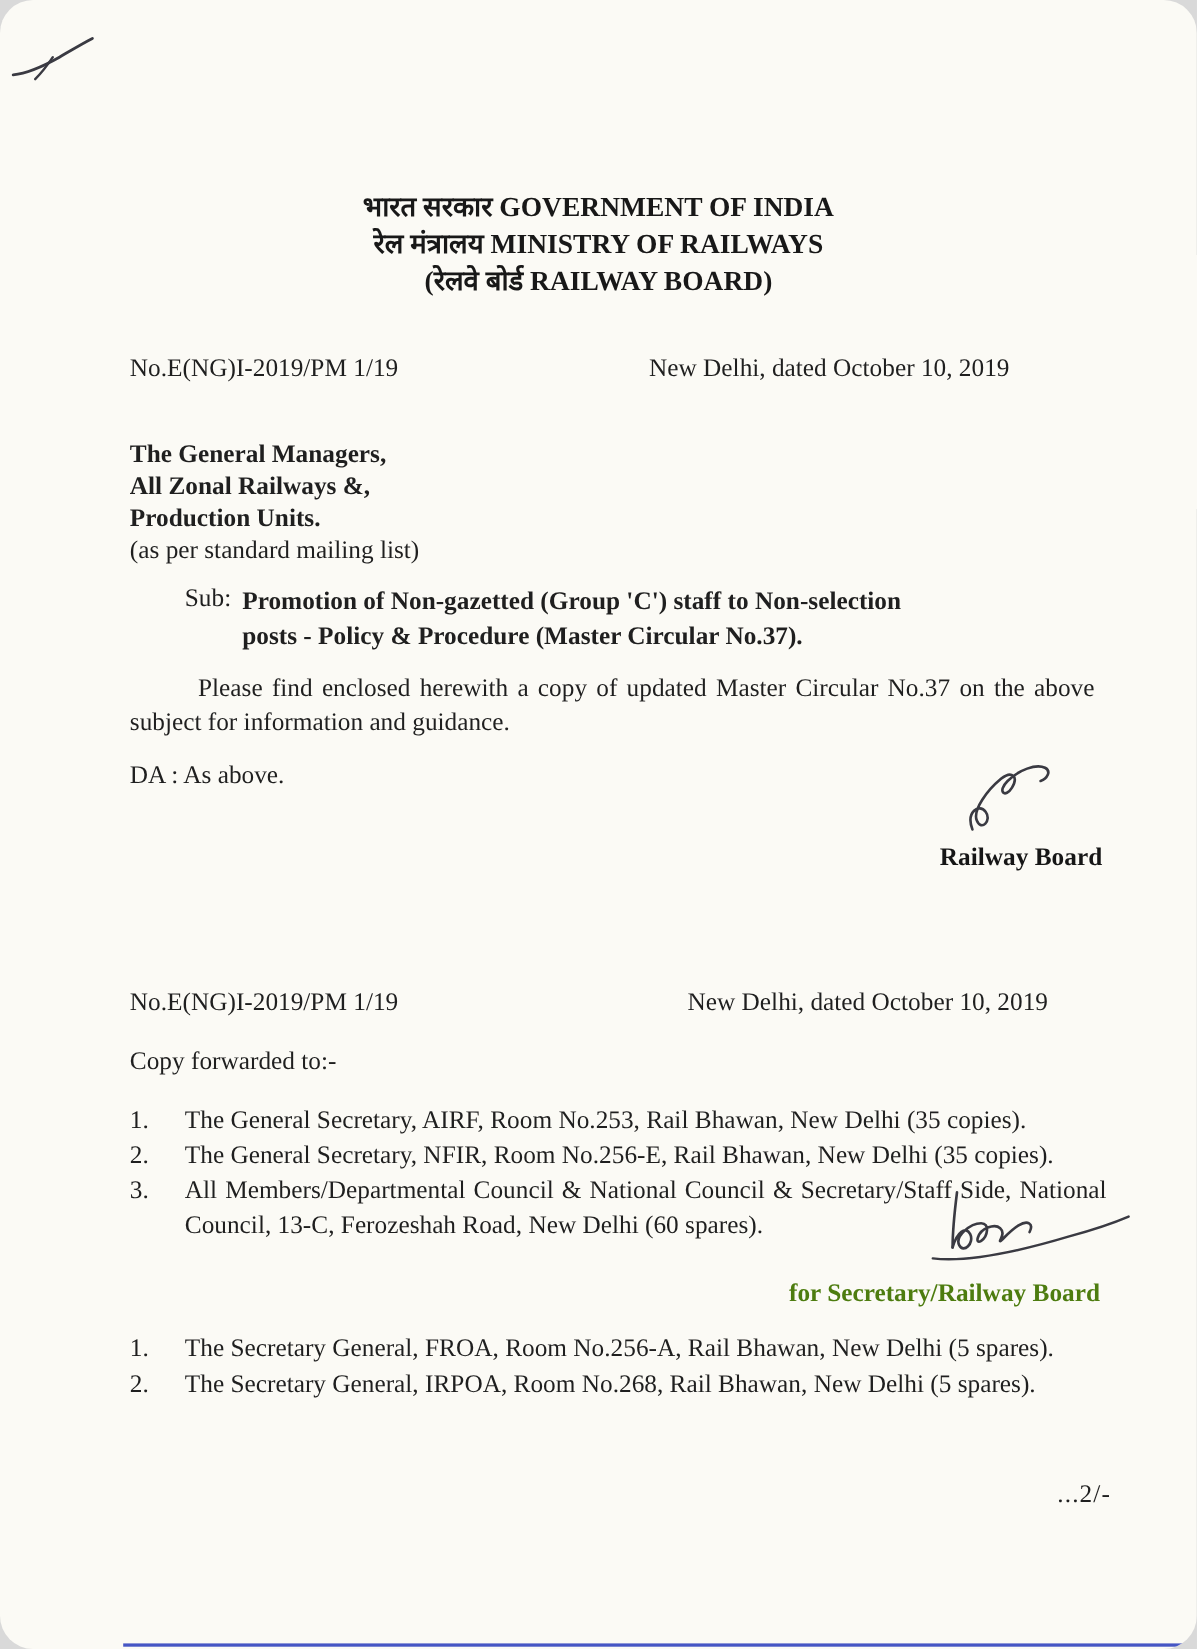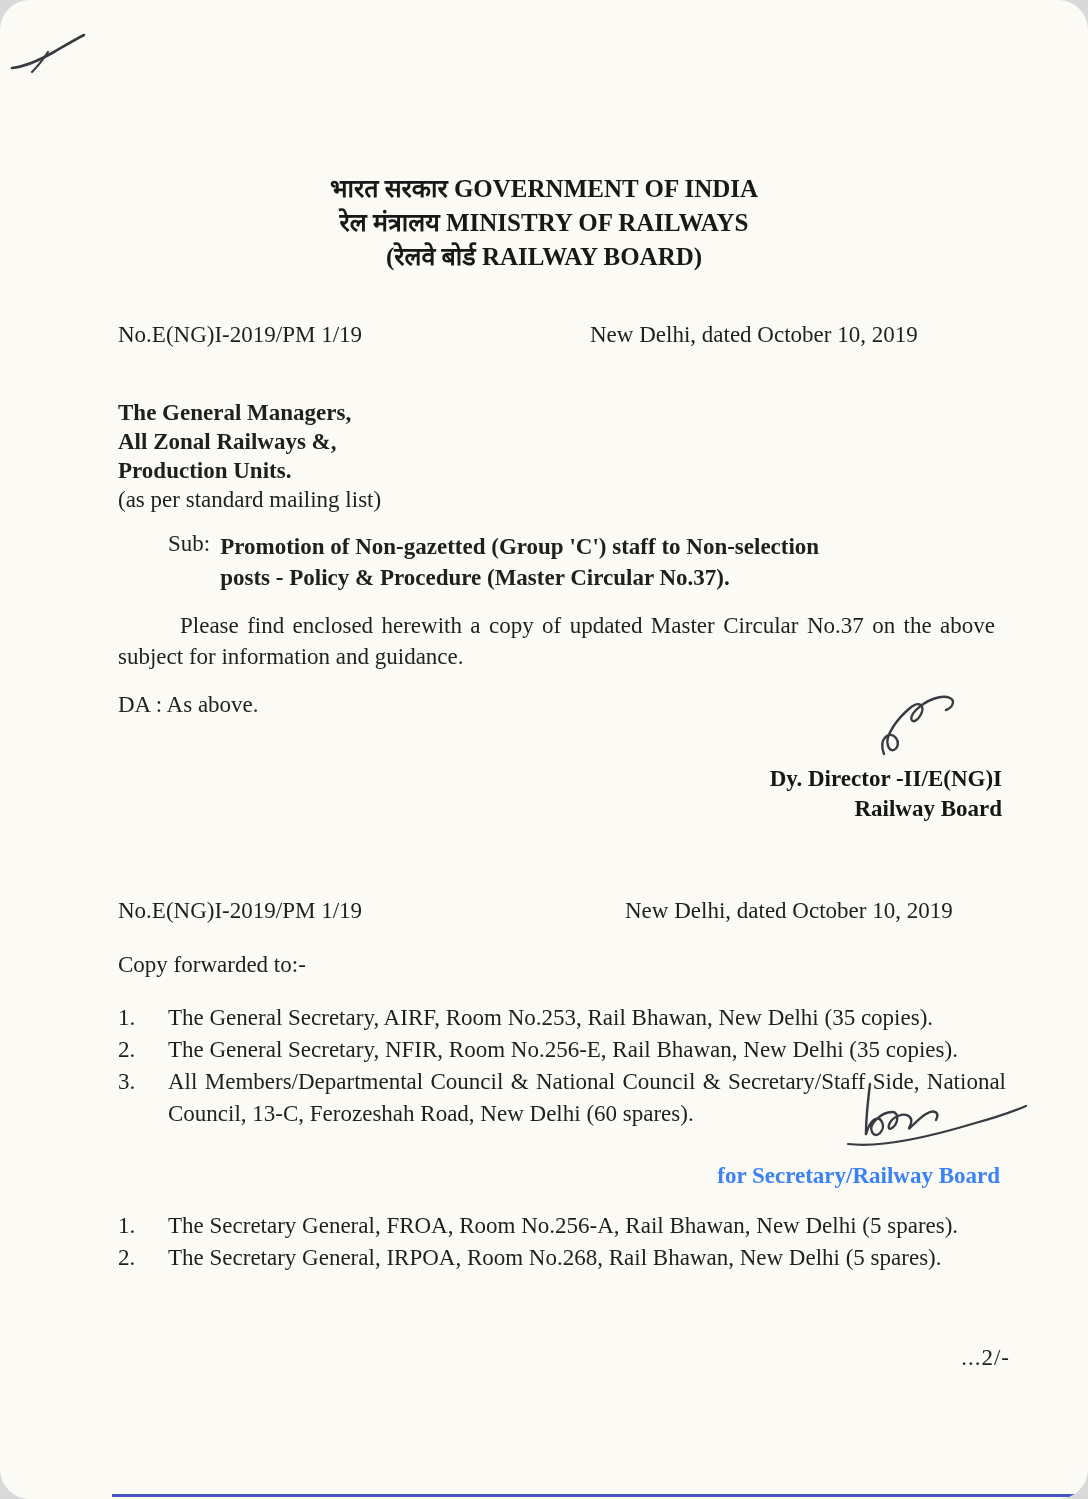--- a/index.html
+++ b/index.html
@@ -43,21 +43,21 @@
   .copy-list .num{width:50px;flex:0 0 50px;}
   .copy-list .txt{flex:1;text-align:justify;}
   .copy-list .row:last-child .txt{text-align:left;}
   .copy-list.justify3 .row:nth-child(3) .txt{text-align:justify;}
 
   .second-list{left:118px;top:1210px;width:888px;line-height:32px;}
   .second-list .row{display:flex;}
   .second-list .num{width:50px;flex:0 0 50px;}
   .second-list .txt{flex:1;}
 
-  .for-secretary{right:88px;top:1163px;font-weight:bold;color:#3b82f6;}
+  .for-secretary{right:88px;top:1163px;font-weight:bold;color:#4d7c0f;}
 
   .page-marker{right:78px;top:1345px;letter-spacing:1px;}
 
   .bottom-line{left:112px;right:0;bottom:2px;height:3px;background:#4656c4;}
 
   .tick-mark{left:8px;top:28px;}
   .signature-1{left:876px;top:690px;}
   .signature-2{left:842px;top:1078px;}
 
   svg .ink{fill:none;stroke:#3a3a42;stroke-linecap:round;}
@@ -95,21 +95,20 @@
 
   <div class="abs body-para">Please find enclosed herewith a copy of updated Master Circular No.37 on the above subject for information and guidance.</div>
 
   <div class="abs da-line">DA : As above.</div>
 
   <svg class="abs signature-1" width="105" height="78" viewBox="0 0 105 78">
     <path class="ink" stroke-width="2.4" d="M8,64 C2,48 14,40 20,48 C26,56 16,66 12,56 C8,46 22,28 34,18 C44,10 50,16 44,26 C38,36 30,30 40,20 C50,10 66,4 74,8 C80,11 76,18 70,20"></path>
   </svg>
 
   <div class="abs signatory">
-    <div>Dy. Director -II/E(NG)I</div>
     <div>Railway Board</div>
   </div>
 
   <div class="abs ref-number-2">No.E(NG)I-2019/PM 1/19</div>
   <div class="abs ref-date-2">New Delhi, dated October 10, 2019</div>
 
   <div class="abs copy-heading">Copy forwarded to:-</div>
 
   <div class="abs copy-list justify3">
     <div class="row">

